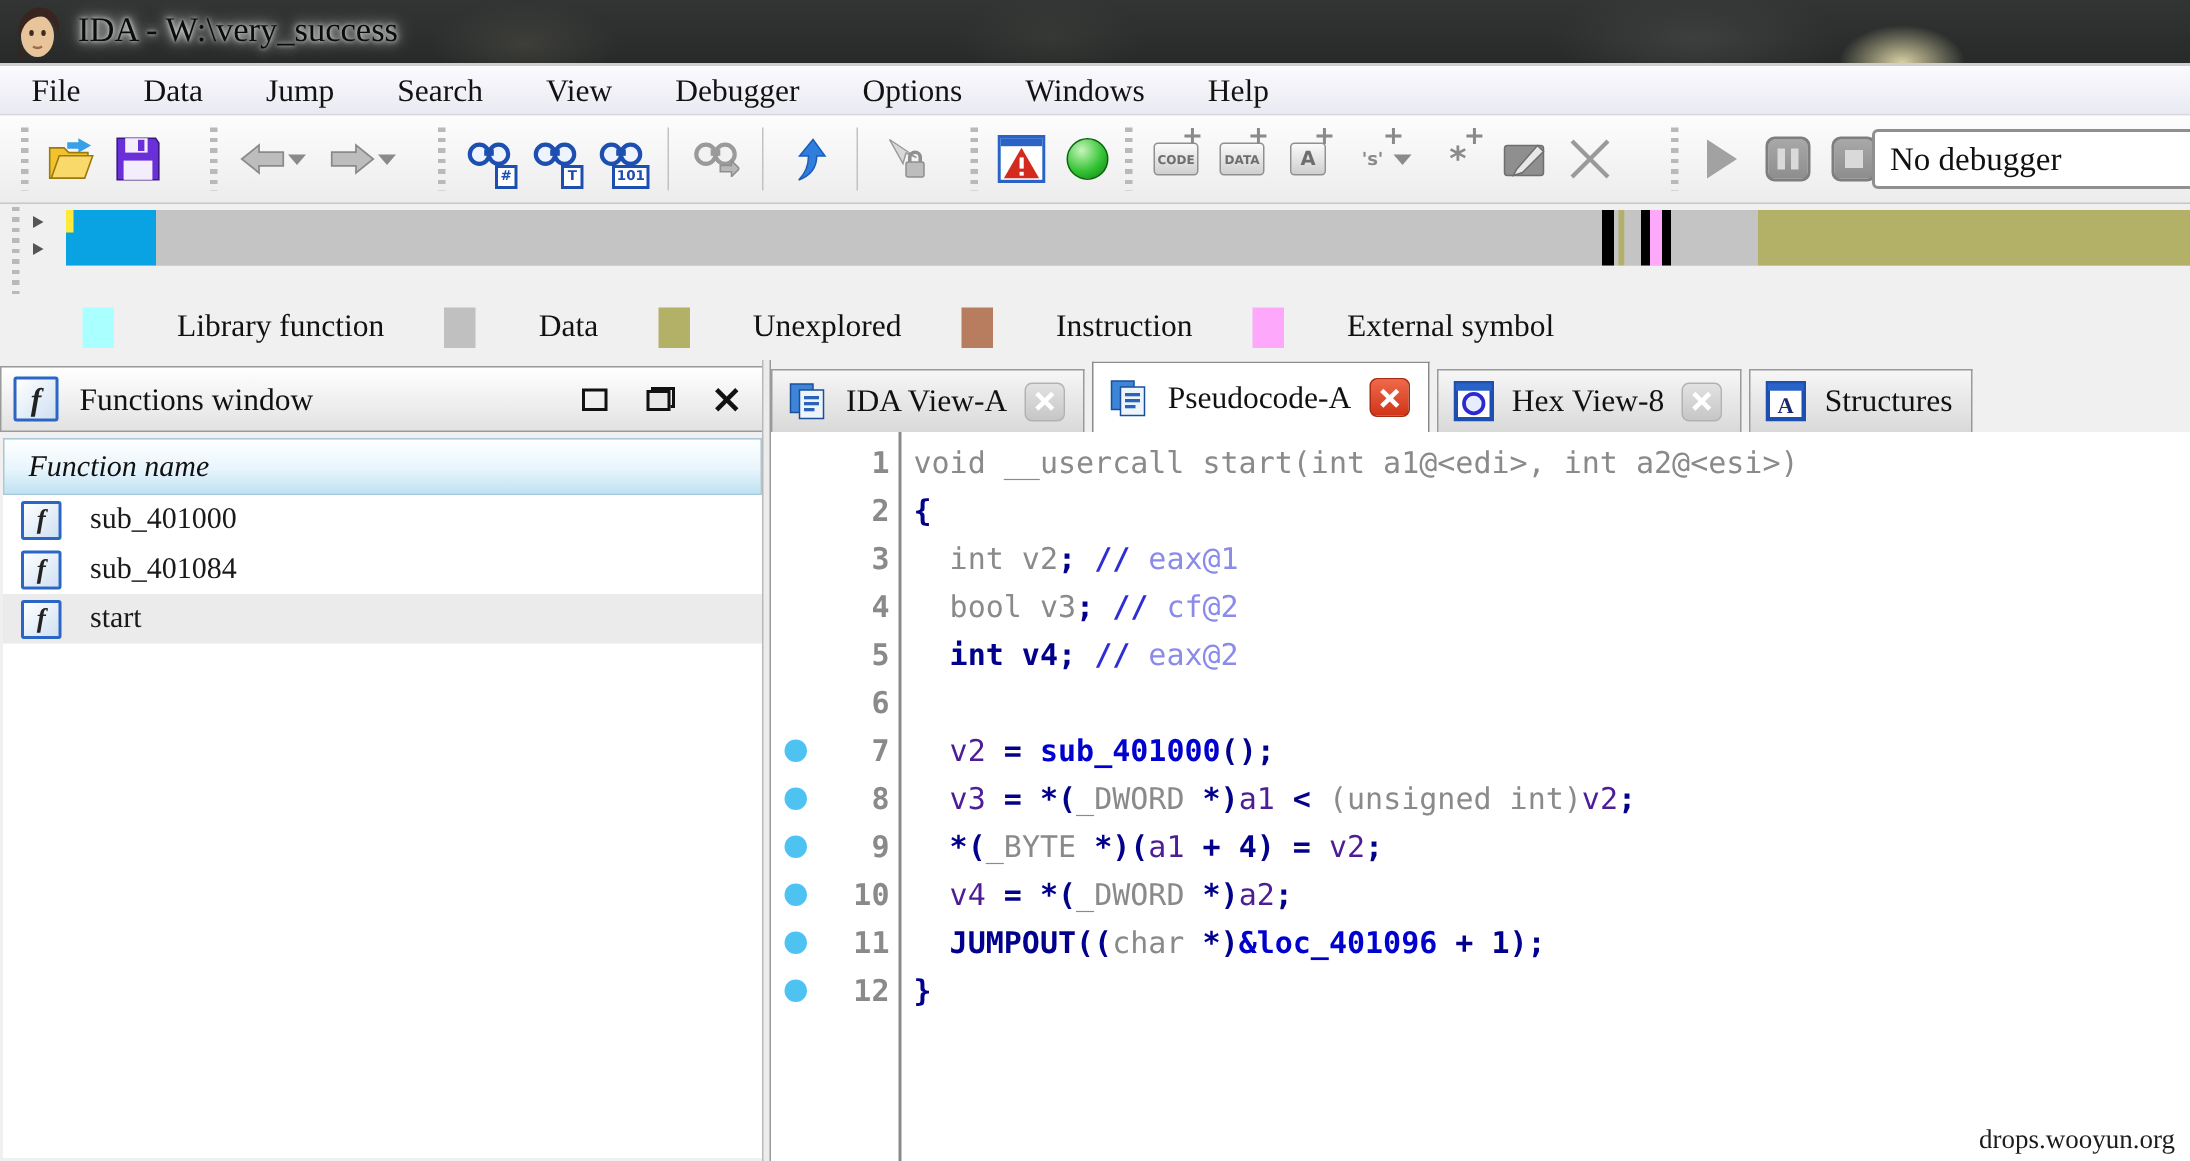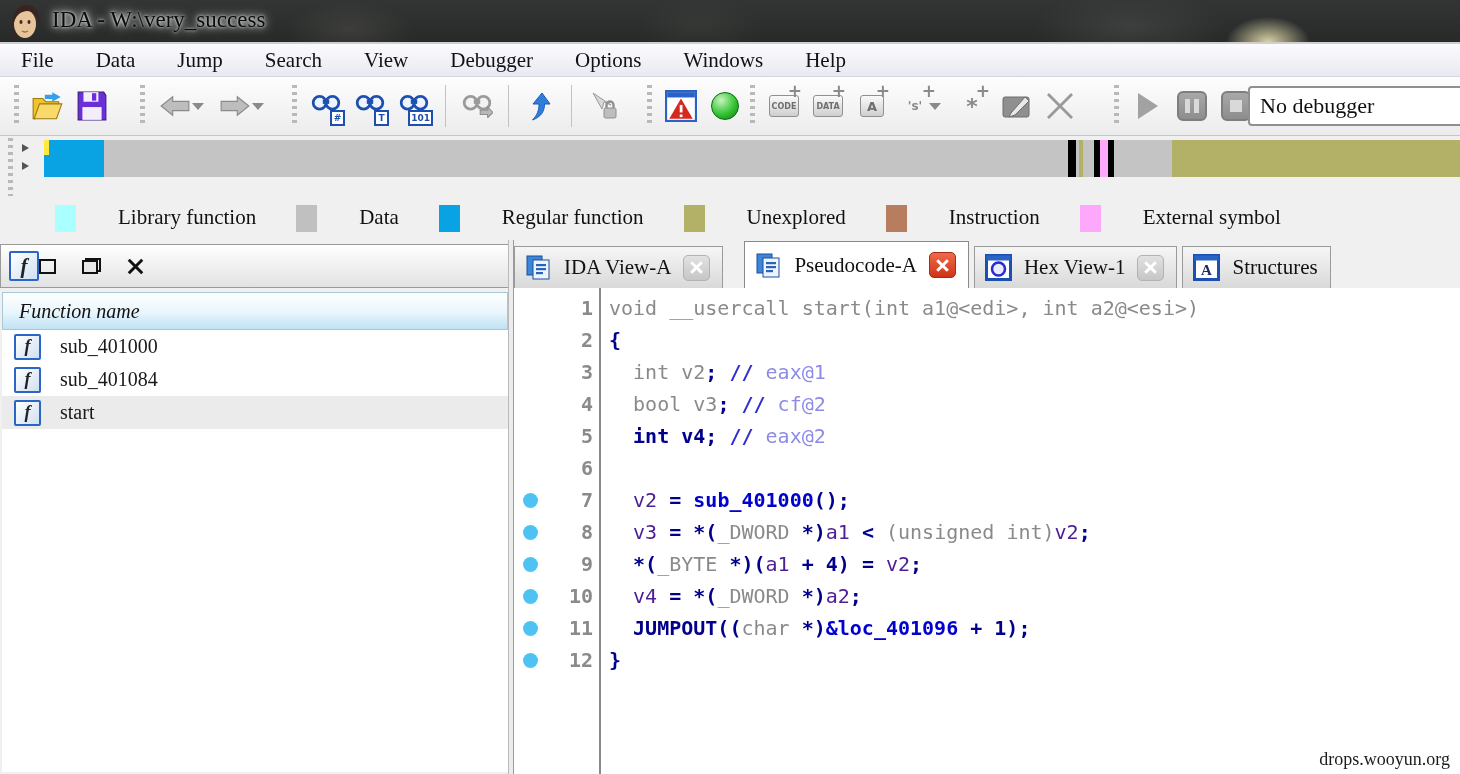--- a/index.html
+++ b/index.html
@@ -107,21 +107,21 @@
 
   
   #panel-gap { left:508px; top:240px; width:6px; height:534px; background:#ececec;
     border-left:1px solid #b9b9b9; border-right:1px solid #9a9a9a; }
 
   
   #tabbar { left:514px; top:241px; width:946px; height:47px; display:flex; align-items:flex-end; overflow:hidden; }
   .tab { height:42px; display:flex; align-items:center; gap:12px; padding:0 12px 0 10px;
     background:linear-gradient(#f6f6f6,#d9d9d9); border:1px solid #9a9a9a; border-bottom:none;
     margin-right:5px; flex:none; }
-  .tab.active { height:47px; background:#fff; border:1px solid #8a8a8a; border-bottom:none;margin-left:16px; }
+  .tab.active { height:47px; background:#fff; border:1px solid #8a8a8a; border-bottom:none; }
   .tab-label { font-size:21px; color:#111; white-space:nowrap; }
   .tab-close { width:27px; height:26px; border-radius:5px; position:relative; flex:none;
     background:linear-gradient(#e2e2e2,#c6c6c6); border:1px solid #b2b2b2; }
   .tab-close::before,.tab-close::after { content:""; position:absolute; left:5px; top:10.5px;
     width:15px; height:3px; background:#fff; }
   .tab-close::before { transform:rotate(45deg); } .tab-close::after { transform:rotate(-45deg); }
   .tab-close.red { background:linear-gradient(#ee6a4a,#d03418); border:1px solid #a82a12; }
   .tab-icon { width:27px; height:27px; flex:none; }
 
   
@@ -358,39 +358,36 @@
   <div id="legend" class="abs">
       <div class="legend-item">
         <div class="legend-swatch" style="background: rgb(170, 255, 255);"></div>
         <span class="legend-label">Library function</span>
       </div>
       <div class="legend-item">
         <div class="legend-swatch" style="background: rgb(192, 192, 192);"></div>
         <span class="legend-label">Data</span>
       </div>
       <div class="legend-item">
-        <div class="legend-swatch" style="background: rgb(9, 162, 226);"></div>
-        <span class="legend-label">Regular function</span>
-      </div>
-      <div class="legend-item">
         <div class="legend-swatch" style="background: rgb(179, 176, 104);"></div>
         <span class="legend-label">Unexplored</span>
       </div>
       <div class="legend-item">
         <div class="legend-swatch" style="background: rgb(184, 125, 94);"></div>
         <span class="legend-label">Instruction</span>
       </div>
       <div class="legend-item">
         <div class="legend-swatch" style="background: rgb(253, 168, 251);"></div>
         <span class="legend-label">External symbol</span>
       </div>
     </div>
 
   <div id="fw-titlebar" class="abs">
     <div class="f-icon" style="margin-left:8px">f</div>
+    <span id="fw-title">Functions window</span>
     <div class="winbtns">
       <div class="btn-max"></div>
       <div class="btn-restore"></div>
       <div class="btn-close-x"></div>
     </div>
   </div>
   <div id="fw-header" class="abs">
     <span>Function name</span>
   </div>
   <div id="fw-body" class="abs">
@@ -432,21 +429,21 @@
         </svg>
         <span class="tab-label">Pseudocode-A</span>
         <div class="tab-close red"></div>
       </div>
       <div class="tab">
         <svg class="tab-icon" viewBox="0 0 27 27">
           <rect x="1.5" y="1.5" width="24" height="24" fill="#fff" stroke="#1d4fb0" stroke-width="3"></rect>
           <rect x="1.5" y="1.5" width="24" height="5" fill="#2a63c8"></rect>
           <circle cx="13.5" cy="15" r="6.5" fill="#e8ecff" stroke="#2a2ad0" stroke-width="2.5"></circle>
         </svg>
-        <span class="tab-label">Hex View-1</span>
+        <span class="tab-label">Hex View-8</span>
         <div class="tab-close"></div>
       </div>
       <div class="tab">
         <svg class="tab-icon" viewBox="0 0 27 27">
           <rect x="1.5" y="1.5" width="24" height="24" fill="#fff" stroke="#1d4fb0" stroke-width="3"></rect>
           <rect x="1.5" y="1.5" width="24" height="5" fill="#2a63c8"></rect>
           <text x="13.5" y="21" text-anchor="middle" font-size="15" font-weight="bold" fill="#1a2a6a" font-family="serif">A</text>
         </svg>
         <span class="tab-label">Structures</span>
       </div>

